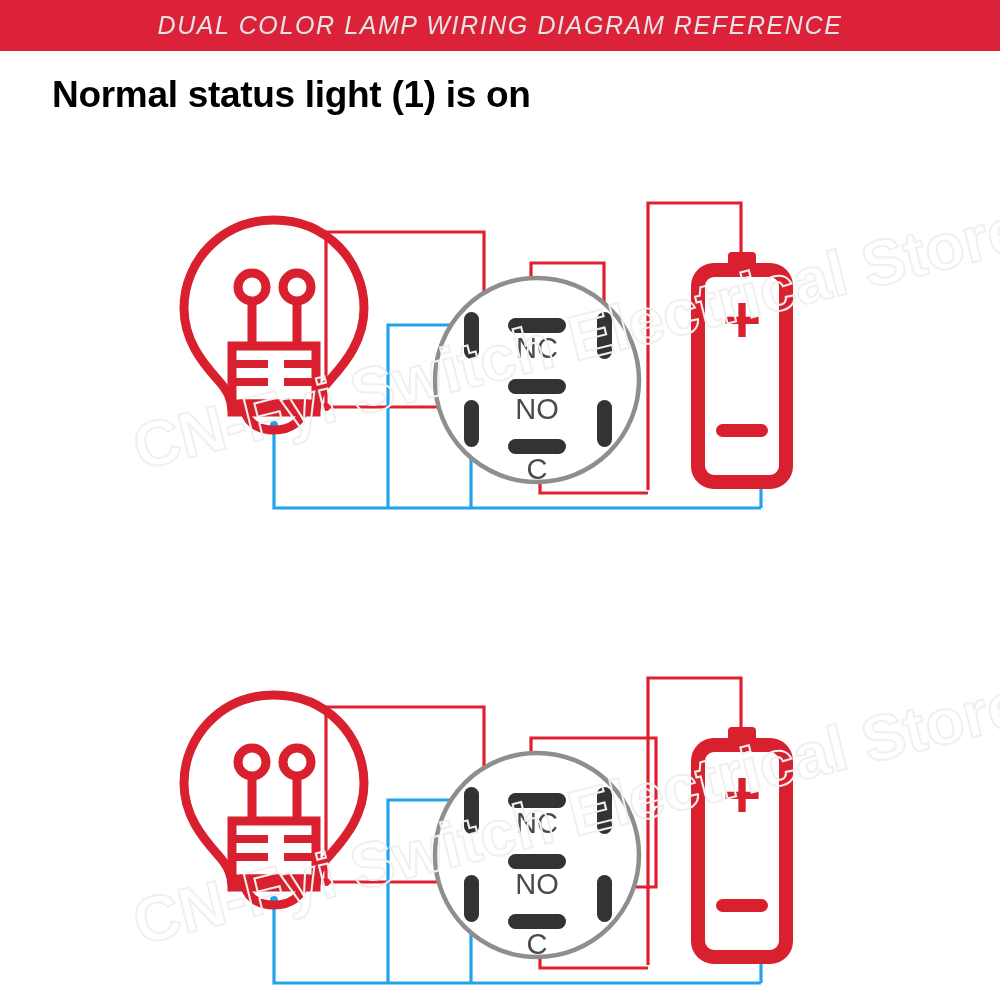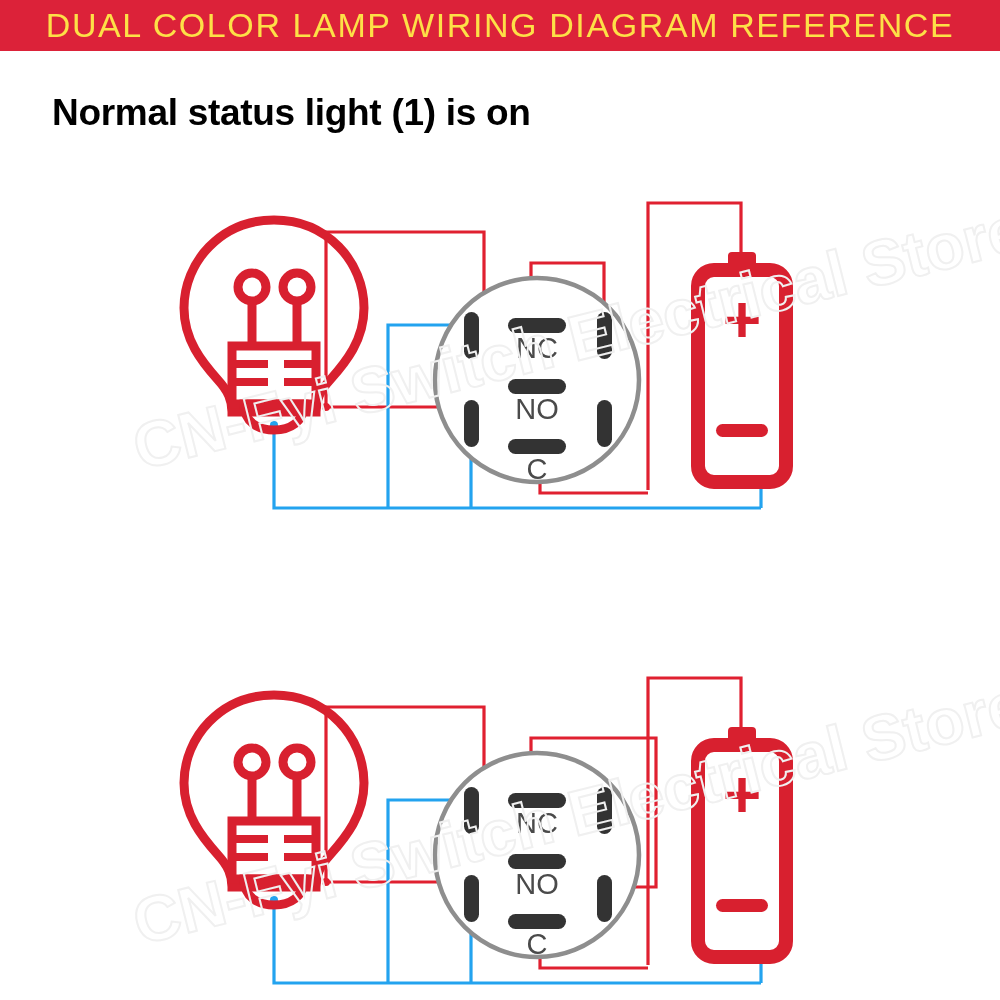--- a/index.html
+++ b/index.html
@@ -27,39 +27,39 @@
     left: 0;
     top: 0;
     width: 1000px;
     height: 51px;
     background: #dc2239;
     display: flex;
     align-items: center;
     justify-content: center;
   }
   .header-title {
-    color: #fde047;
-    font-size: 34px;
+    color: #e5e5e5;
+    font-size: 25px;
     letter-spacing: 1.6px;
     font-family: "Liberation Sans", sans-serif;
     font-weight: 400;
     white-space: nowrap;
+    font-style: italic;
   }
 
   
   .section-heading {
     position: absolute;
     left: 52px;
     color: #000000;
     font-weight: bold;
     font-size: 37px;
     letter-spacing: -0.3px;
     white-space: nowrap;
     font-family: "Liberation Sans", sans-serif;
-    margin-top: 18px;
   }
   #sec1-line1 { top: 74px; }
   #sec1-line2 { top: 134px; }
   #sec2-line1 { top: 549px; }
   #sec2-line2 { top: 609px; }
 
   
   .diagram {
     position: absolute;
     left: 16px;

